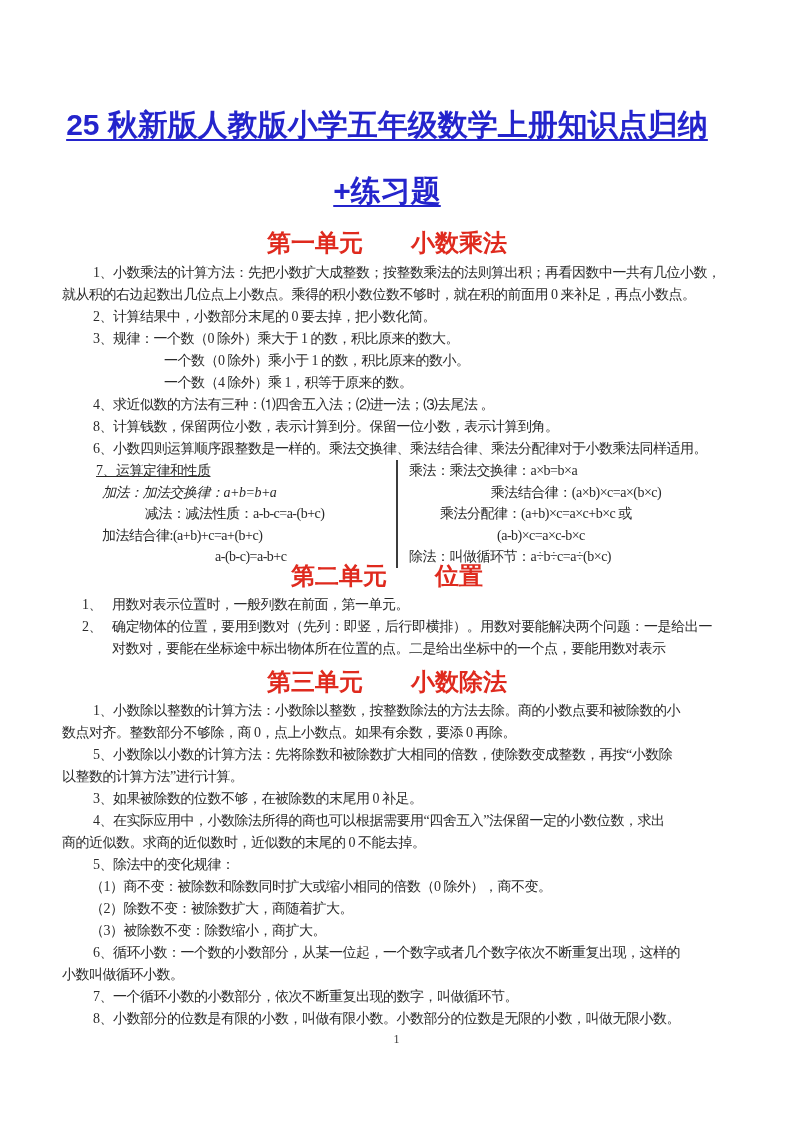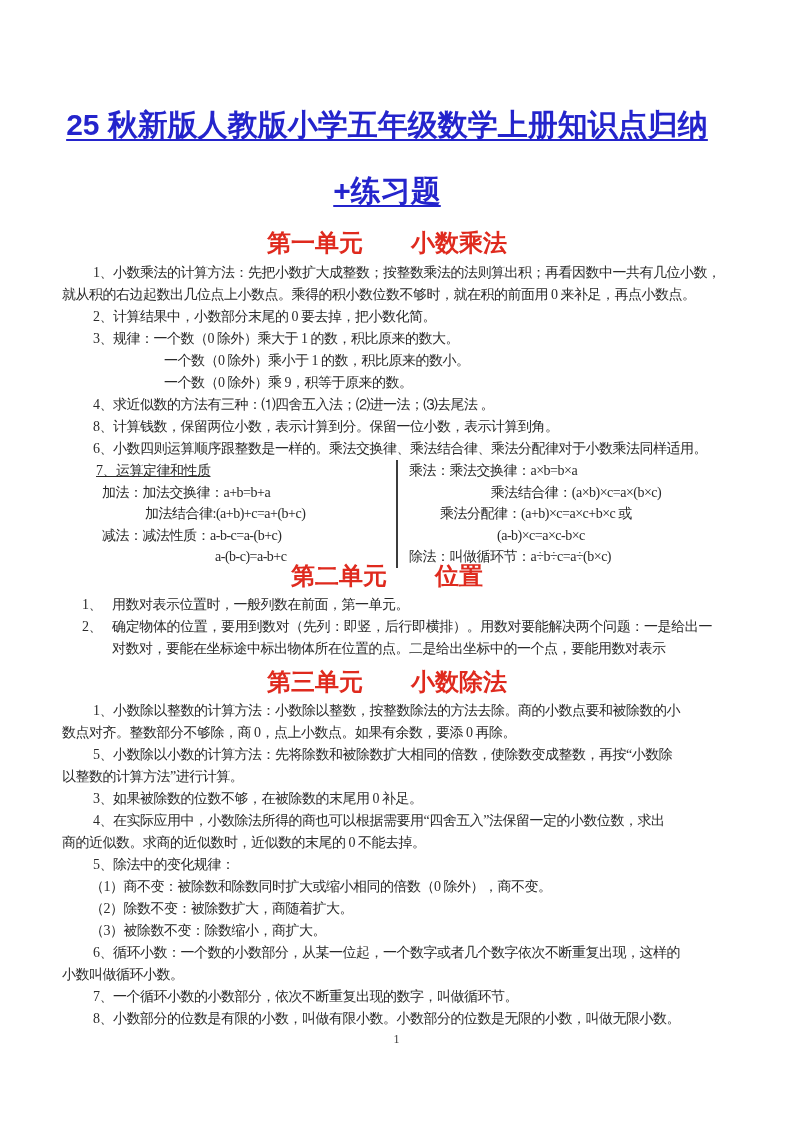--- a/index.html
+++ b/index.html
@@ -59,21 +59,21 @@
   .par { margin-left:28px; }   
   .sub { margin-left:102px; }  
   .i0  { margin-left:0; }
 
   
   .laws { display:flex; margin-top:0; }
   .laws .bl { line-height:21.6px; }
   .laws-left  { width:334px; }
   .laws-right { flex:1; border-left:2px solid var(--divider,#3c3c3c); }
   .laws-left  div:nth-child(1){ margin-left:34px;text-decoration:underline; }
-  .laws-left  div:nth-child(2){ margin-left:40px; }
+  .laws-left  div:nth-child(2){ margin-left:40px;font-style:italic; }
   .laws-left  div:nth-child(3){ margin-left:83px; }
   .laws-left  div:nth-child(4){ margin-left:40px; }
   .laws-left  div:nth-child(5){ margin-left:153px; }
   .laws-right div:nth-child(1){ margin-left:11px; }
   .laws-right div:nth-child(2){ margin-left:42px;text-align:center; }
   .laws-right div:nth-child(3){ margin-left:42px; }
   .laws-right div:nth-child(4){ margin-left:99px; }
   .laws-right div:nth-child(5){ margin-left:11px; }
 
   
@@ -112,32 +112,32 @@
     </div>
 
     <div class="unit-header uh1">第一单元　　小数乘法</div>
 
     <div class="body-block">
       <div class="bl ind">1、小数乘法的计算方法：先把小数扩大成整数；按整数乘法的法则算出积；再看因数中一共有几位小数，</div>
       <div class="bl i0">就从积的右边起数出几位点上小数点。乘得的积小数位数不够时，就在积的前面用 0 来补足，再点小数点。</div>
       <div class="bl ind">2、计算结果中，小数部分末尾的 0 要去掉，把小数化简。</div>
       <div class="bl ind">3、规律：一个数（0 除外）乘大于 1 的数，积比原来的数大。</div>
       <div class="bl sub">一个数（0 除外）乘小于 1 的数，积比原来的数小。</div>
-      <div class="bl sub">一个数（0 除外）乘 9，积等于原来的数。</div>
+      <div class="bl sub">一个数（4 除外）乘 1，积等于原来的数。</div>
       <div class="bl ind">4、求近似数的方法有三种：⑴四舍五入法；⑵进一法；⑶去尾法 。</div>
       <div class="bl ind">8、计算钱数，保留两位小数，表示计算到分。保留一位小数，表示计算到角。</div>
       <div class="bl ind">6、小数四则运算顺序跟整数是一样的。乘法交换律、乘法结合律、乘法分配律对于小数乘法同样适用。</div>
     </div>
 
     <div class="laws">
       <div class="laws-left">
         <div class="bl">7、运算定律和性质</div>
         <div class="bl">加法：加法交换律：a+b=b+a</div>
+        <div class="bl">减法：减法性质：a-b-c=a-(b+c)</div>
         <div class="bl">加法结合律:(a+b)+c=a+(b+c)</div>
-        <div class="bl">减法：减法性质：a-b-c=a-(b+c)</div>
         <div class="bl">a-(b-c)=a-b+c</div>
       </div>
       <div class="laws-right">
         <div class="bl">乘法：乘法交换律：a×b=b×a</div>
         <div class="bl">乘法结合律：(a×b)×c=a×(b×c)</div>
         <div class="bl">乘法分配律：(a+b)×c=a×c+b×c 或</div>
         <div class="bl">(a-b)×c=a×c-b×c</div>
         <div class="bl">除法：叫做循环节：a÷b÷c=a÷(b×c)</div>
       </div>
     </div>

